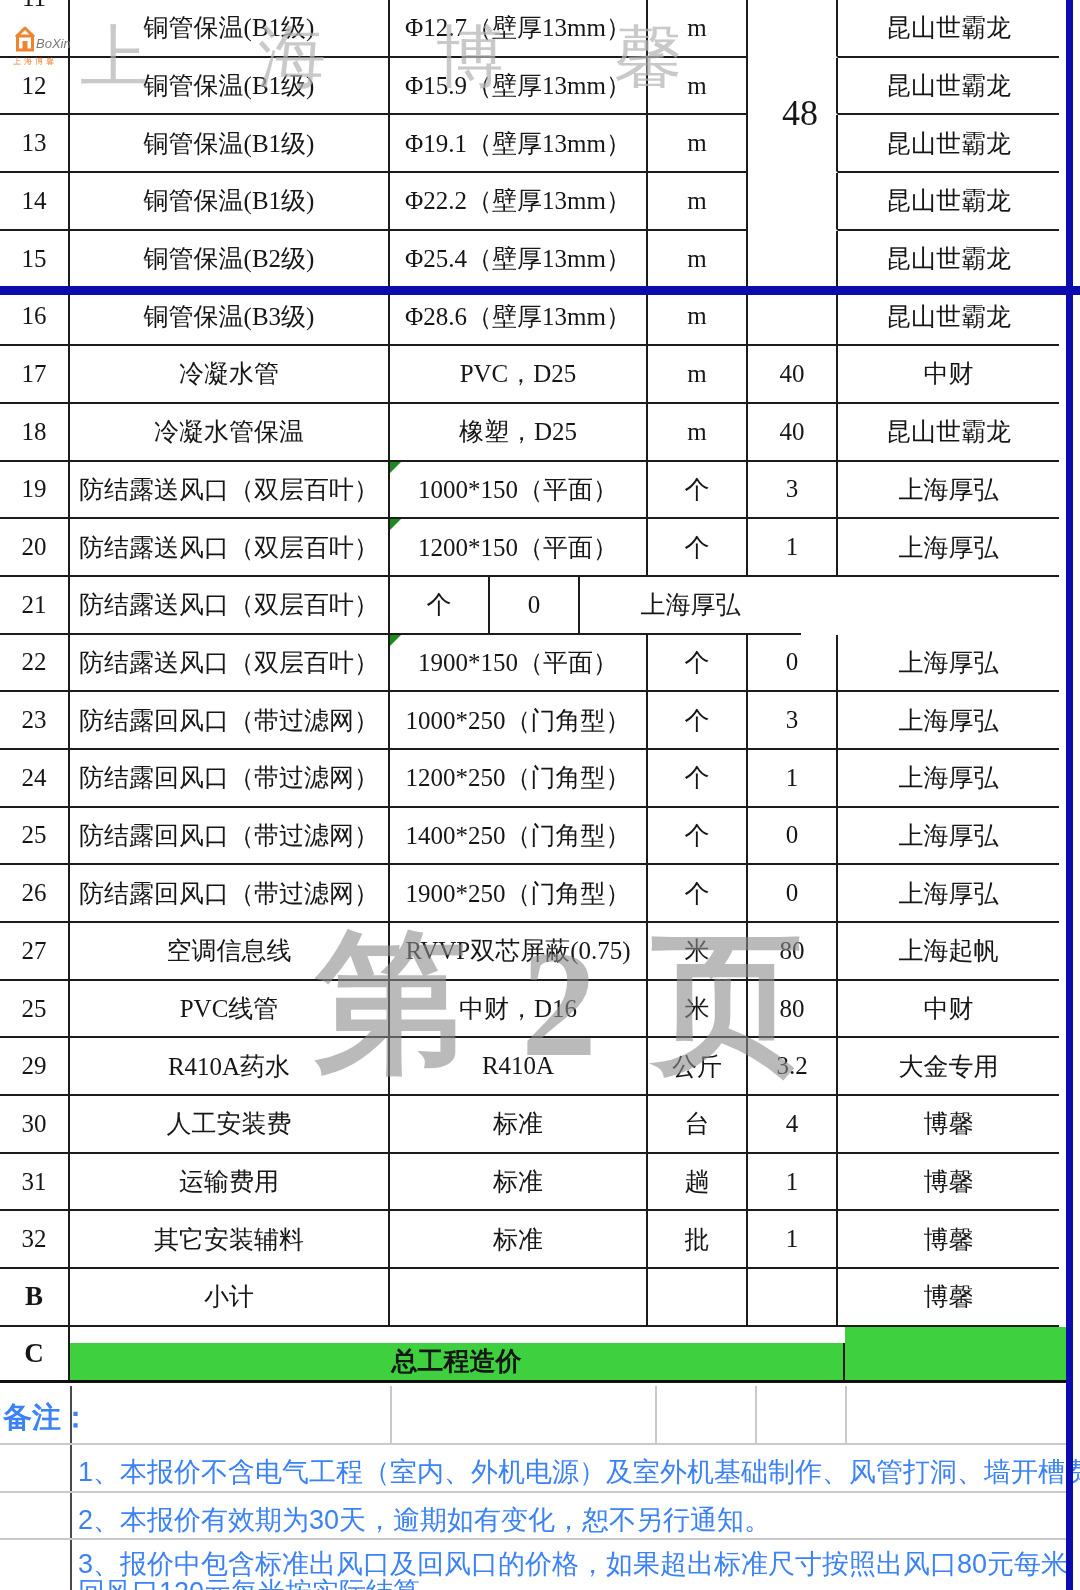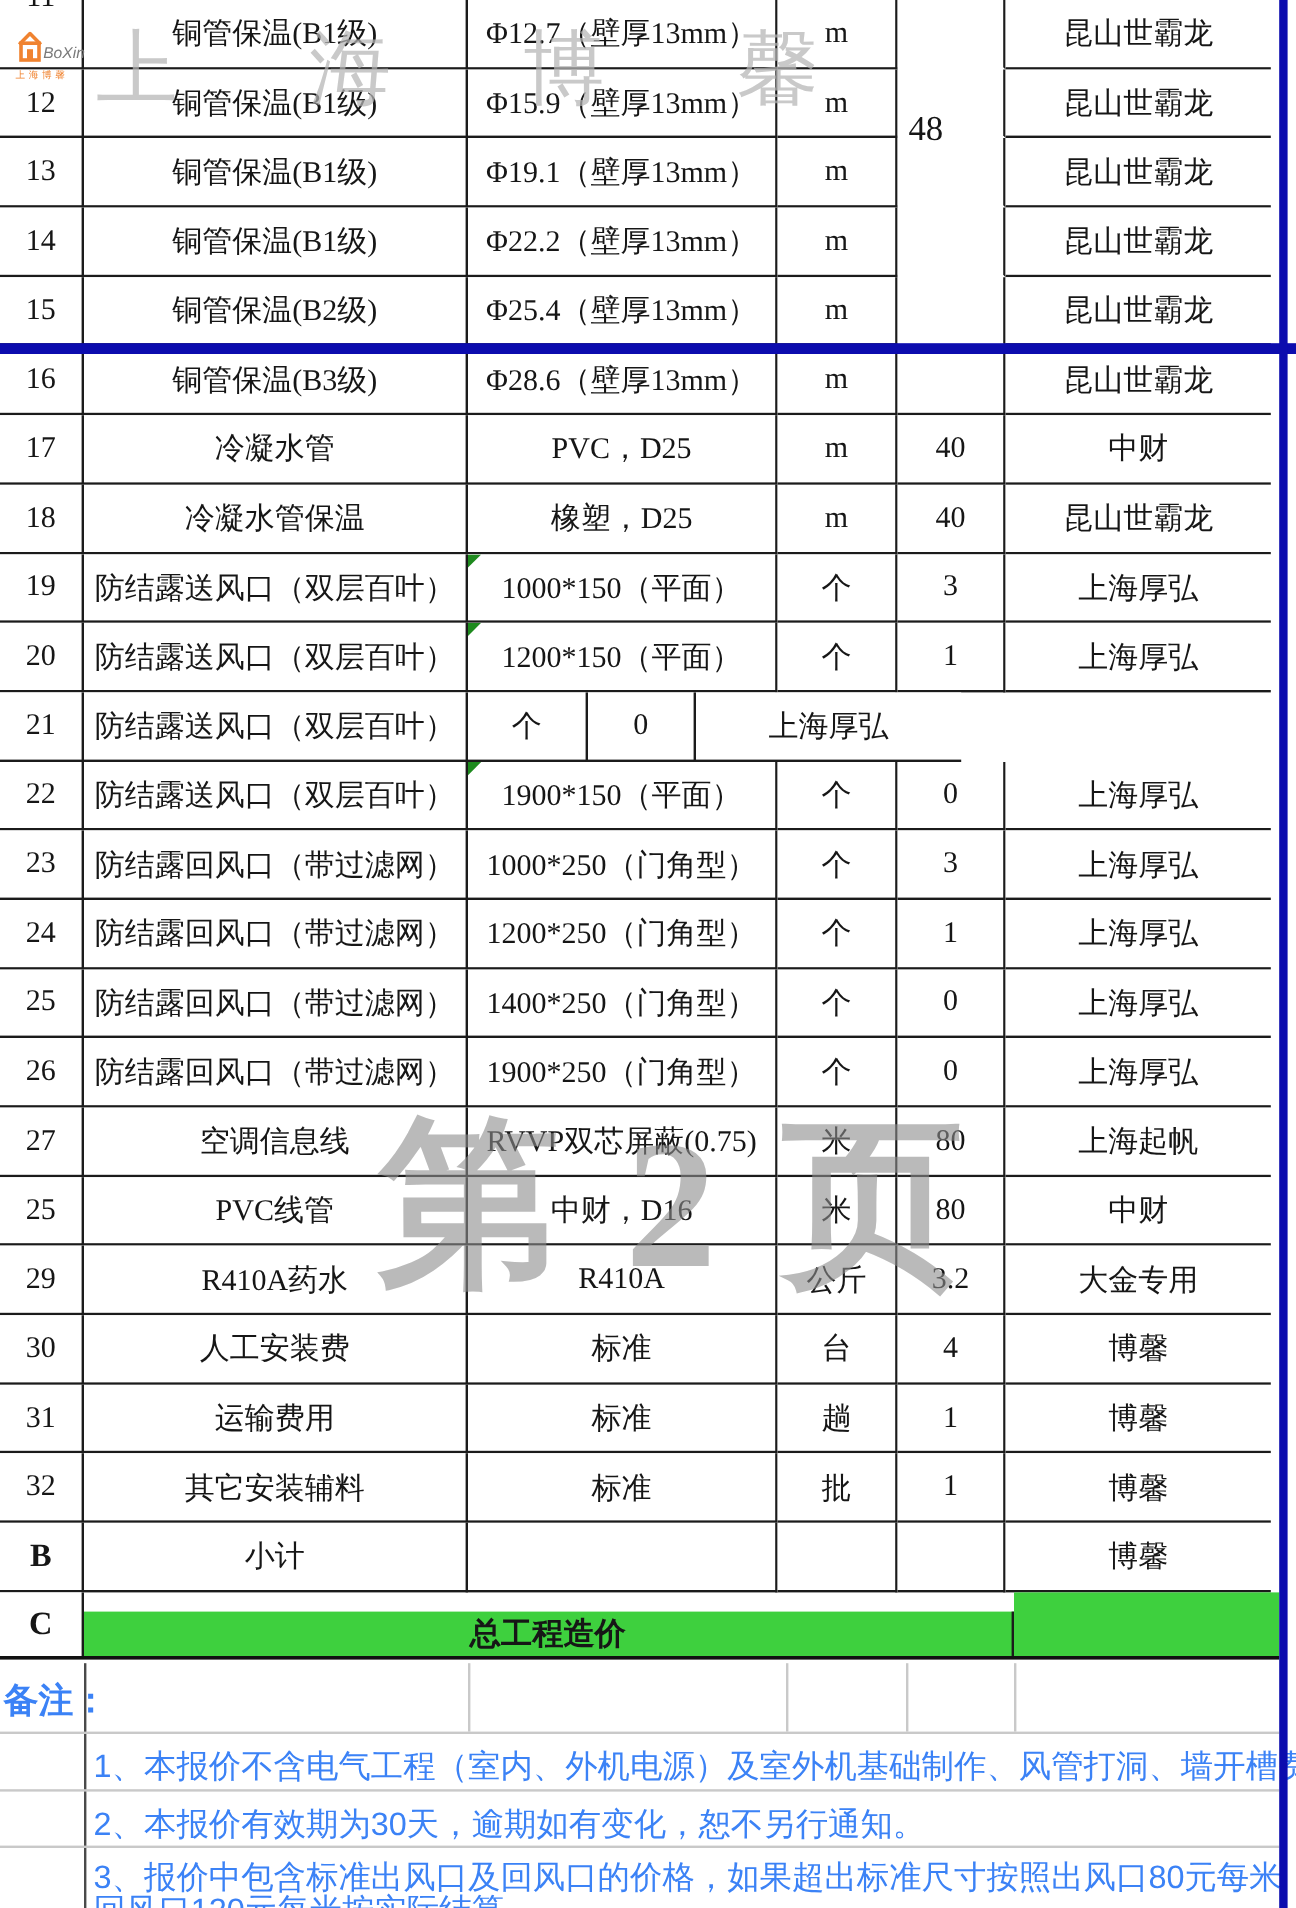--- a/index.html
+++ b/index.html
@@ -22,22 +22,22 @@
   .cell[data-nv="bold"]{font-weight:bold;font-size:27px;}
   .cell[data-sv="marker"]::before{content:"";position:absolute;top:0;left:0;width:0;height:0;
         border-top:11px solid #1e8a1e;border-right:11px solid transparent;}
   
   .crow{display:flex;height:53px;border-bottom:3px solid #111;}
   .crow .cell{border-bottom:none;}
   .green{background:#3ed03e;}
   .c-total{width:775px;font-weight:600;font-size:26px;}
   .c-label{font-weight:bold;font-size:27px;}
   
-  .qty48{position:absolute;left:757px;top:92px;width:86px;
-         font-size:29px;z-index:2;}
+  .qty48{position:absolute;left:757px;top:92px;width:86px;text-align:center;
+         font-size:36px;z-index:2;}
   
   .hline{position:absolute;left:0;top:286px;width:1080px;height:9px;z-index:6;}
   .vline{position:absolute;left:1066px;top:0;width:7px;height:1590px;z-index:6;}
   
   .wm-brand{position:absolute;left:80px;top:12px;font-size:68px;letter-spacing:110px;
             color:#b5b5b5;opacity:.72;z-index:4;white-space:nowrap;pointer-events:none;}
   .wm-page{position:absolute;left:315px;top:902px;font-size:152px;letter-spacing:8px;
            color:#8d8d8d;opacity:.60;z-index:4;white-space:nowrap;pointer-events:none;
            font-family:"Liberation Serif","DejaVu Serif",serif;font-weight:bold;}
   

